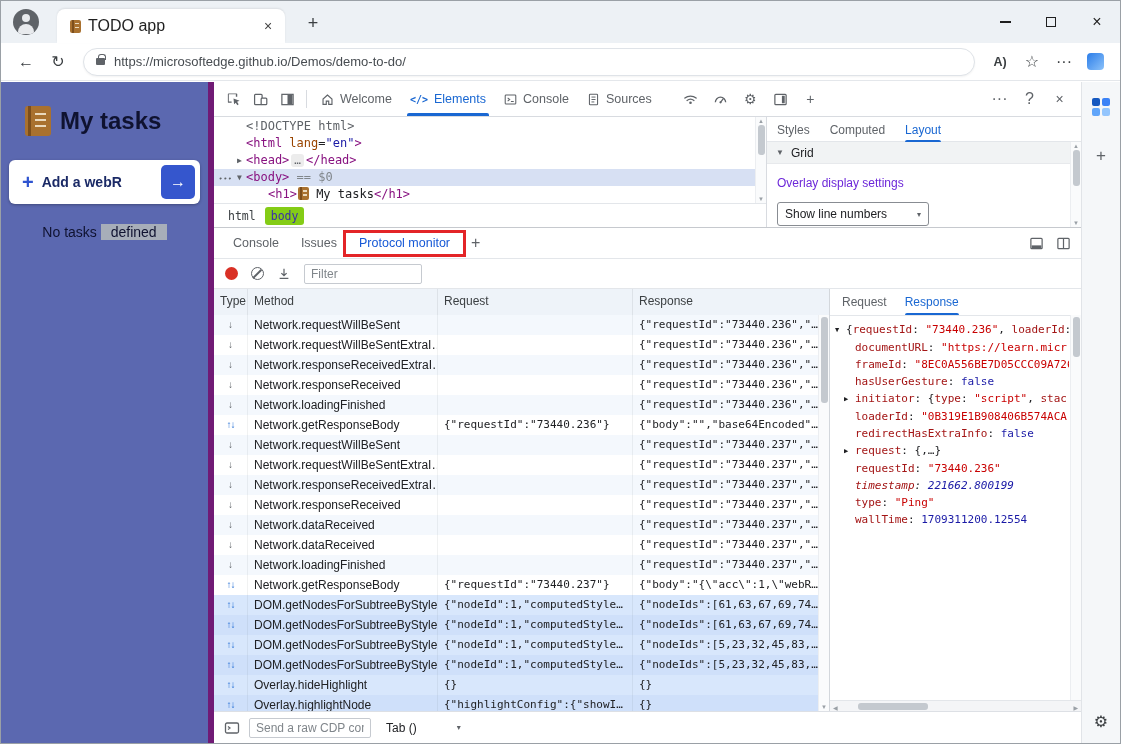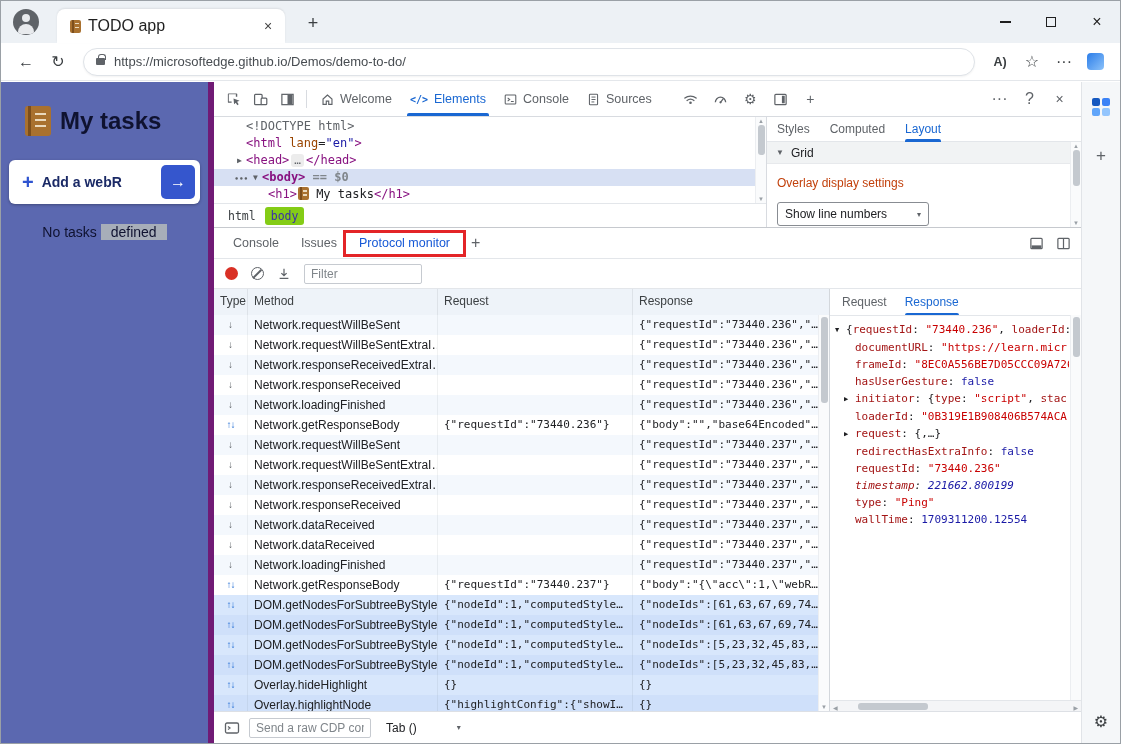--- a/index.html
+++ b/index.html
@@ -80,27 +80,27 @@
   .nb-icon{display:inline-block;width:11px;height:13px;background:#a9712f;border-radius:2px;position:relative;vertical-align:-2px;margin-left:1px}
   .nb-icon::before{content:"";position:absolute;left:2px;top:0;bottom:0;width:2px;background:#7c4e1c}
   .nb-icon::after{content:"";position:absolute;left:5px;top:3px;width:4px;height:1.5px;background:#ead9bd;box-shadow:0 4px 0 #ead9bd}
   .vscroll{position:absolute;right:0;width:11px;background:#fafbfc;border-left:1px solid #eceef1;display:flex;flex-direction:column;align-items:center;padding:1px 0;font-size:6px;color:#9aa0a6}
   .vscroll .thumb{width:7px;background:#c4c9cf;border-radius:3px;margin:1px 0}
   .tree-scroll{top:0;bottom:24px}
   .breadcrumb{position:absolute;left:0;right:0;bottom:0;height:24px;border-top:1px solid #e3e6ea;display:flex;align-items:center;padding:0 8px;font-size:11.5px;gap:3px;background:#fff;font-family:"DejaVu Sans Mono","Liberation Mono",monospace}
   .crumb{padding:2px 6px;border-radius:3px;color:#3c4043}
   .crumb.active{background:#84cc16;color:#3b2fa8}
   .styles-pane{flex:1;border-left:1px solid #d8dbe0;position:relative;overflow:hidden;min-width:0}
-  .sp-tabs{height:25px;display:flex;align-items:center;padding:0 10px;gap:20px;border-bottom:1px solid #e3e6ea;font-size:12px;color:#5f6368}
+  .sp-tabs{height:25px;display:flex;padding:0 10px;gap:20px;border-bottom:1px solid #e3e6ea;font-size:12px;color:#5f6368}
   .sp-tab{height:25px;display:flex;align-items:center;position:relative;white-space:nowrap}
   .sp-tab.active{color:#1967d2}
   .sp-tab.active::after{content:"";position:absolute;left:0;right:0;bottom:0;height:2.5px;background:#1967d2;border-radius:2px 2px 0 0}
   .grid-bar{height:22px;background:#f1f3f4;display:flex;align-items:center;gap:7px;padding:0 9px;font-size:12px;color:#202124;border-bottom:1px solid #e7e9ec}
   .tiny-arrow{font-size:8px;color:#5f6368}
-  .overlay-label{padding:12px 0 0 10px;font-size:12px;color:#c2410c}
+  .overlay-label{padding:12px 0 0 10px;font-size:12px;color:#6d28d9}
   .sp-dropdown{margin:12px 0 0 10px;width:152px;height:24px;border:1px solid #888c92;border-radius:3px;display:flex;align-items:center;justify-content:space-between;padding:0 7px;font-size:12px;color:#202124;background:#fff}
   .sp-scroll{top:25px;bottom:0}
 
   
   .drawer{flex:1;display:flex;flex-direction:column;border-top:1px solid #c6c9ce;min-height:0}
   .drawer-tabbar{flex:0 0 30px;display:flex;align-items:center;padding:0 10px;gap:4px;border-bottom:1px solid #e3e6ea}
   .d-tab{padding:0 9px;height:30px;display:flex;align-items:center;font-size:12.5px;color:#5f6368;position:relative;white-space:nowrap}
   .d-tab.active{color:#1558d6}
   .red-box{position:absolute;left:-7px;right:-7px;top:2px;bottom:1px;border:3px solid #e32427;pointer-events:none}
   .d-plus{font-size:16px;color:#5f6368;margin-left:8px}
@@ -292,21 +292,21 @@
           <span class="dt-iconbtn txt-icon">×</span>
         </div>
       </div>
 
       <div class="dt-main">
         <div class="dom-pane">
           <div class="tree">
               <div class="tline" style="padding-left: 4px;"><span class="gutter"></span><span class="tarrow"></span><span class="tk-doctype">&lt;!DOCTYPE html&gt;</span></div>
               <div class="tline" style="padding-left: 4px;"><span class="gutter"></span><span class="tarrow"></span><span class="tk-tag">&lt;html</span><span class="tk-attr"> lang</span><span class="tk-plain">=</span><span class="tk-val">"en"</span><span class="tk-tag">&gt;</span></div>
               <div class="tline" style="padding-left: 4px;"><span class="gutter"></span><span class="tarrow">▶</span><span class="tk-tag">&lt;head&gt;</span><span class="tk-ellipsis">…</span><span class="tk-tag">&lt;/head&gt;</span></div>
-              <div class="tline sel" style="padding-left: 20px; font-weight: bold;"><span class="gutter">•••</span><span class="tarrow">▼</span><span class="tk-tag">&lt;body&gt;</span><span class="tk-meta"> == $0</span></div>
+              <div class="tline sel" style="padding-left: 4px;"><span class="gutter">•••</span><span class="tarrow">▼</span><span class="tk-tag">&lt;body&gt;</span><span class="tk-meta"> == $0</span></div>
               <div class="tline" style="padding-left: 26px;"><span class="gutter"></span><span class="tarrow"></span><span class="tk-tag">&lt;h1&gt;</span><span class="nb-icon"></span><span class="tk-plain"> My tasks</span><span class="tk-tag">&lt;/h1&gt;</span></div>
             </div>
           <div class="vscroll tree-scroll">
             <span>▲</span>
             <span class="thumb" style="height:30px"></span>
             <span style="margin-top:auto">▼</span>
           </div>
           <div class="breadcrumb">
             <span class="crumb">html</span>
             <span class="crumb active">body</span>
@@ -513,22 +513,22 @@
               <span class="detail-tab">Request</span>
               <span class="detail-tab active">Response</span>
             </div>
             <div class="json-view">
                 <div class="json-line" style="padding-left: 0px;"><span class="json-arrow">▼</span><span class="tk-plain">{</span><span class="tk-key">requestId</span><span class="tk-plain">: </span><span class="tk-str">"73440.236"</span><span class="tk-plain">, </span><span class="tk-key">loaderId</span><span class="tk-plain">:</span></div>
                 <div class="json-line" style="padding-left: 9px;"><span class="json-arrow"></span><span class="tk-key">documentURL</span><span class="tk-plain">: </span><span class="tk-str">"https://learn.micr</span></div>
                 <div class="json-line" style="padding-left: 9px;"><span class="json-arrow"></span><span class="tk-key">frameId</span><span class="tk-plain">: </span><span class="tk-str">"8EC0A556BE7D05CCC09A726</span></div>
                 <div class="json-line" style="padding-left: 9px;"><span class="json-arrow"></span><span class="tk-key">hasUserGesture</span><span class="tk-plain">: </span><span class="tk-bool">false</span></div>
                 <div class="json-line" style="padding-left: 9px;"><span class="json-arrow">▶</span><span class="tk-key">initiator</span><span class="tk-plain">: {</span><span class="tk-key">type</span><span class="tk-plain">: </span><span class="tk-str">"script"</span><span class="tk-plain">, </span><span class="tk-key">stac</span></div>
                 <div class="json-line" style="padding-left: 9px;"><span class="json-arrow"></span><span class="tk-key">loaderId</span><span class="tk-plain">: </span><span class="tk-str">"0B319E1B908406B574ACA</span></div>
+                <div class="json-line" style="padding-left: 9px;"><span class="json-arrow"></span><span class="tk-key">redirectHasExtraInfo</span><span class="tk-plain">: </span><span class="tk-bool">false</span></div>
                 <div class="json-line" style="padding-left: 9px;"><span class="json-arrow">▶</span><span class="tk-key">request</span><span class="tk-plain">: {,…}</span></div>
-                <div class="json-line" style="padding-left: 9px;"><span class="json-arrow"></span><span class="tk-key">redirectHasExtraInfo</span><span class="tk-plain">: </span><span class="tk-bool">false</span></div>
                 <div class="json-line" style="padding-left: 9px;"><span class="json-arrow"></span><span class="tk-key">requestId</span><span class="tk-plain">: </span><span class="tk-str">"73440.236"</span></div>
                 <div class="json-line" style="padding-left: 9px; font-style: italic;"><span class="json-arrow"></span><span class="tk-key">timestamp</span><span class="tk-plain">: </span><span class="tk-num">221662.800199</span></div>
                 <div class="json-line" style="padding-left: 9px;"><span class="json-arrow"></span><span class="tk-key">type</span><span class="tk-plain">: </span><span class="tk-str">"Ping"</span></div>
                 <div class="json-line" style="padding-left: 9px;"><span class="json-arrow"></span><span class="tk-key">wallTime</span><span class="tk-plain">: </span><span class="tk-num">1709311200.12554</span></div>
               </div>
             <div class="vscroll detail-vscroll">
               <span class="thumb" style="height:40px"></span>
             </div>
             <div class="detail-hscroll">
               <span class="h-arrow left">◀</span>

